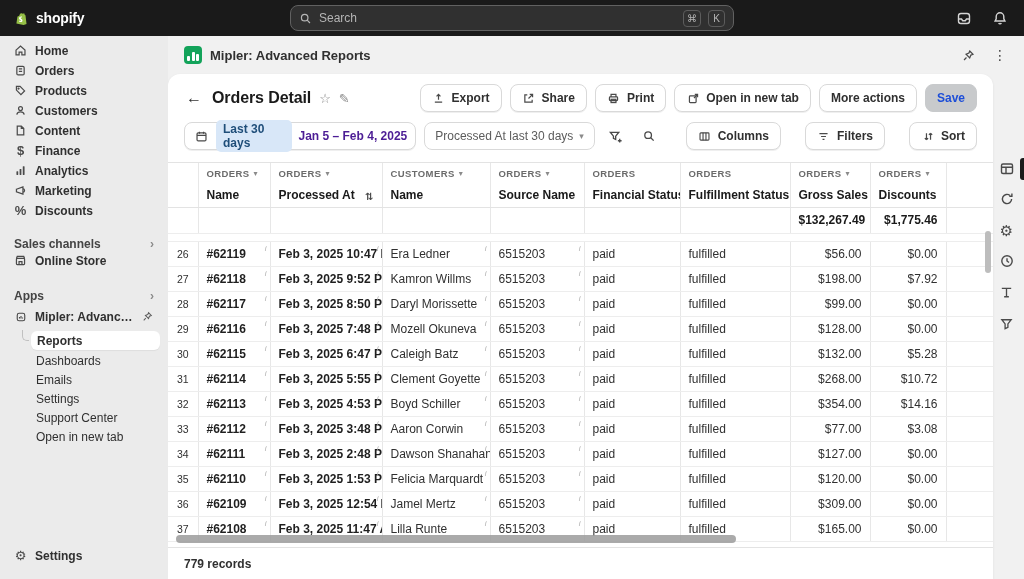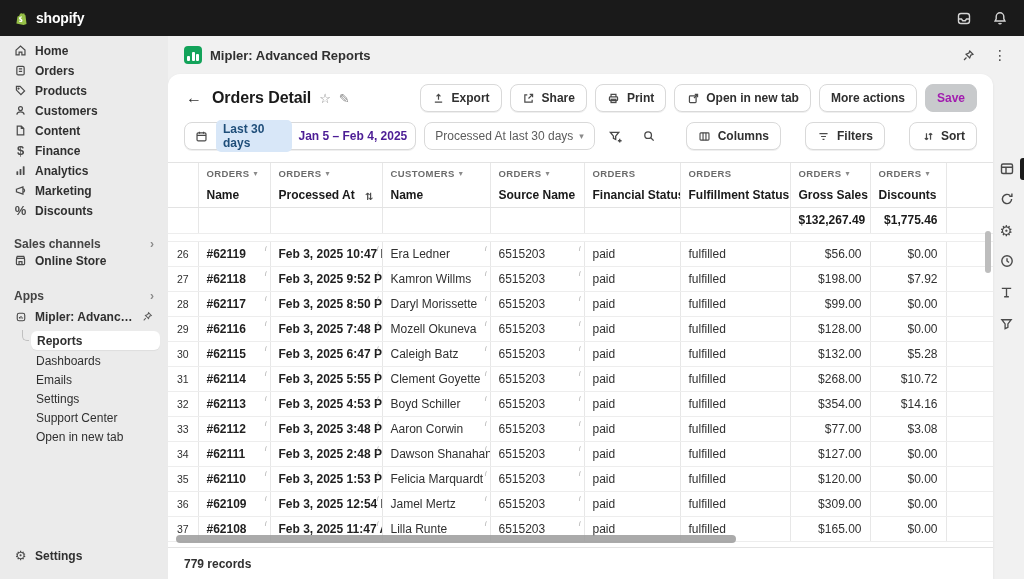--- a/index.html
+++ b/index.html
@@ -50,21 +50,21 @@
   .rail-indicator { position:absolute; top:84px; right:0; width:4px; height:22px; background:#1a1a1a; border-radius:3px 0 0 3px; }
 
   
   .page-head { display:flex; align-items:center; gap:8px; padding:10px 16px 8px; }
   .back-btn { font-size:16px; color:#303030; cursor:pointer; width:20px; text-align:center; }
   .page-title { font-size:16px; font-weight:750; color:#1a1a1a; letter-spacing:-0.1px; }
   .title-tools { display:flex; gap:8px; color:#8a8a8a; font-size:13px; }
   .actions { margin-left:auto; display:flex; gap:8px; }
   .btn { height:28px; display:inline-flex; align-items:center; gap:6px; padding:0 11px; background:#fff; border:1px solid #d9d9d9; border-radius:8px; font-size:12px; font-weight:600; color:#303030; cursor:pointer; box-shadow:0 1px 0 rgba(26,26,26,0.07); white-space:nowrap; }
   .btn .ic { color:#4a4a4a; width:14px; height:14px; }
-  .btn-save { background:#c8cacc; border-color:#c8cacc; color:#a21caf; box-shadow:none; cursor:default; }
+  .btn-save { background:#c8cacc; border-color:#c8cacc; color:#1d4ed8; box-shadow:none; cursor:default; }
 
   
   .filter-bar { display:flex; align-items:center; gap:8px; padding:2px 16px 12px; }
   .date-btn { height:28px; display:inline-flex; align-items:center; gap:7px; padding:0 8px; background:#fff; border:1px solid #d9d9d9; border-radius:8px; cursor:pointer; box-shadow:0 1px 0 rgba(26,26,26,0.07); }
   .pill-blue { background:#d8e7f8; color:#1f4e79; border-radius:5px; font-size:12px; font-weight:600; padding:2px 7px; }
   .date-range { font-size:12px; font-weight:600; color:#4c1d95; white-space:nowrap; }
   .select-btn { height:28px; display:inline-flex; align-items:center; gap:6px; padding:0 10px; background:#fff; border:1px solid #d9d9d9; border-radius:8px; font-size:12px; font-weight:500; color:#5c5c5c; cursor:pointer; white-space:nowrap; }
   .select-btn .caret { font-size:9px; color:#8a8a8a; }
   .icon-btn { width:26px; height:26px; display:inline-flex; align-items:center; justify-content:center; color:#4a4a4a; border-radius:6px; cursor:pointer; }
   .filter-right { margin-left:auto; display:flex; align-items:center; gap:24px; }
@@ -101,20 +101,31 @@
 
   <header class="topbar">
     <div class="logo">
       <span class="ic">
         <svg width="17" height="17" viewBox="0 0 16 16">
             <path d="M10.5 3.2c-.3-.2-1.5-.6-1.9.1-.5-.9-2.2-.8-2.9.6-.5 1-.6 1.7-.6 1.7l-1.6.5L2.4 13l7.2 1.4 3-.9s-1-7.9-1.1-8.5c-.1-.5-.5-.6-.8-.6l-.2-2.2z" fill="#95BF47"></path>
             <path d="M6.6 7.6c0 .9 1.9.8 1.9 2.3 0 1.1-.9 1.8-2 1.7-.8 0-1.5-.5-1.5-.5l.3-1s.6.4 1.1.4c.3 0 .5-.2.5-.4 0-.8-1.9-.8-1.9-2.3 0-1.2 1-2 2.3-1.9.5 0 .8.1.8.1l-.4 1.2s-.4-.2-.8-.1c-.3 0-.3.3-.3.5z" fill="#fff"></path>
           </svg>
       </span>
       <span class="logo-text">shopify</span>
+    </div>
+    <div class="searchbox">
+      <span class="ic ic-sm">
+        <svg width="13" height="13" viewBox="0 0 16 16" fill="none" stroke="#b5b5b5" stroke-width="1.5">
+            <circle cx="7" cy="7" r="4"></circle>
+            <path d="M10 10l3.5 3.5"></path>
+          </svg>
+      </span>
+      <span class="ph">Search</span>
+      <span class="keycap">⌘</span>
+      <span class="keycap">K</span>
     </div>
     <div class="top-icons">
       <span class="ic">
         <svg width="17" height="17" viewBox="0 0 16 16" fill="none" stroke="currentColor" stroke-width="1.4">
             <rect x="2.5" y="3" width="11" height="10" rx="2.5"></rect>
             <path d="M2.5 8.5h3l1.2 1.7h2.6L10.5 8.5h3"></path>
           </svg>
       </span>
       <span class="ic">
         <svg width="16" height="16" viewBox="0 0 16 16" fill="none" stroke="currentColor" stroke-width="1.4">

